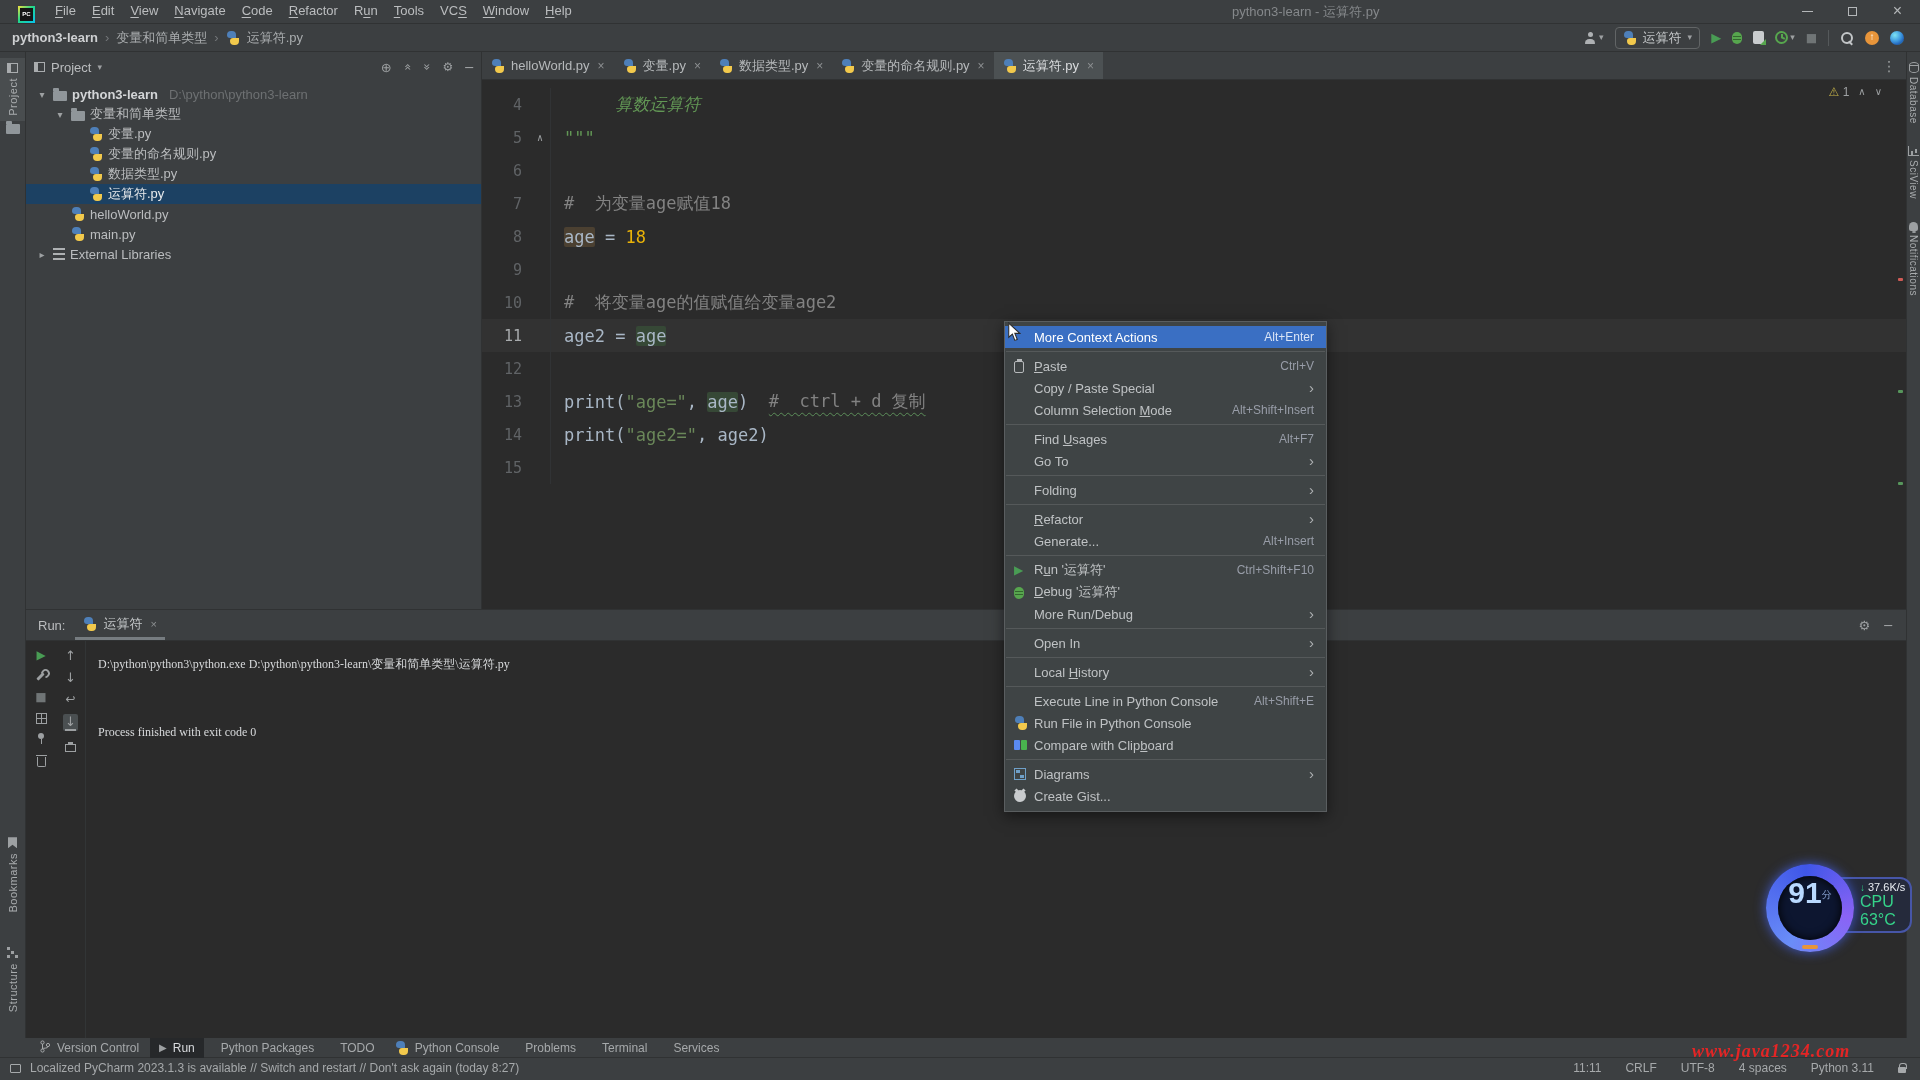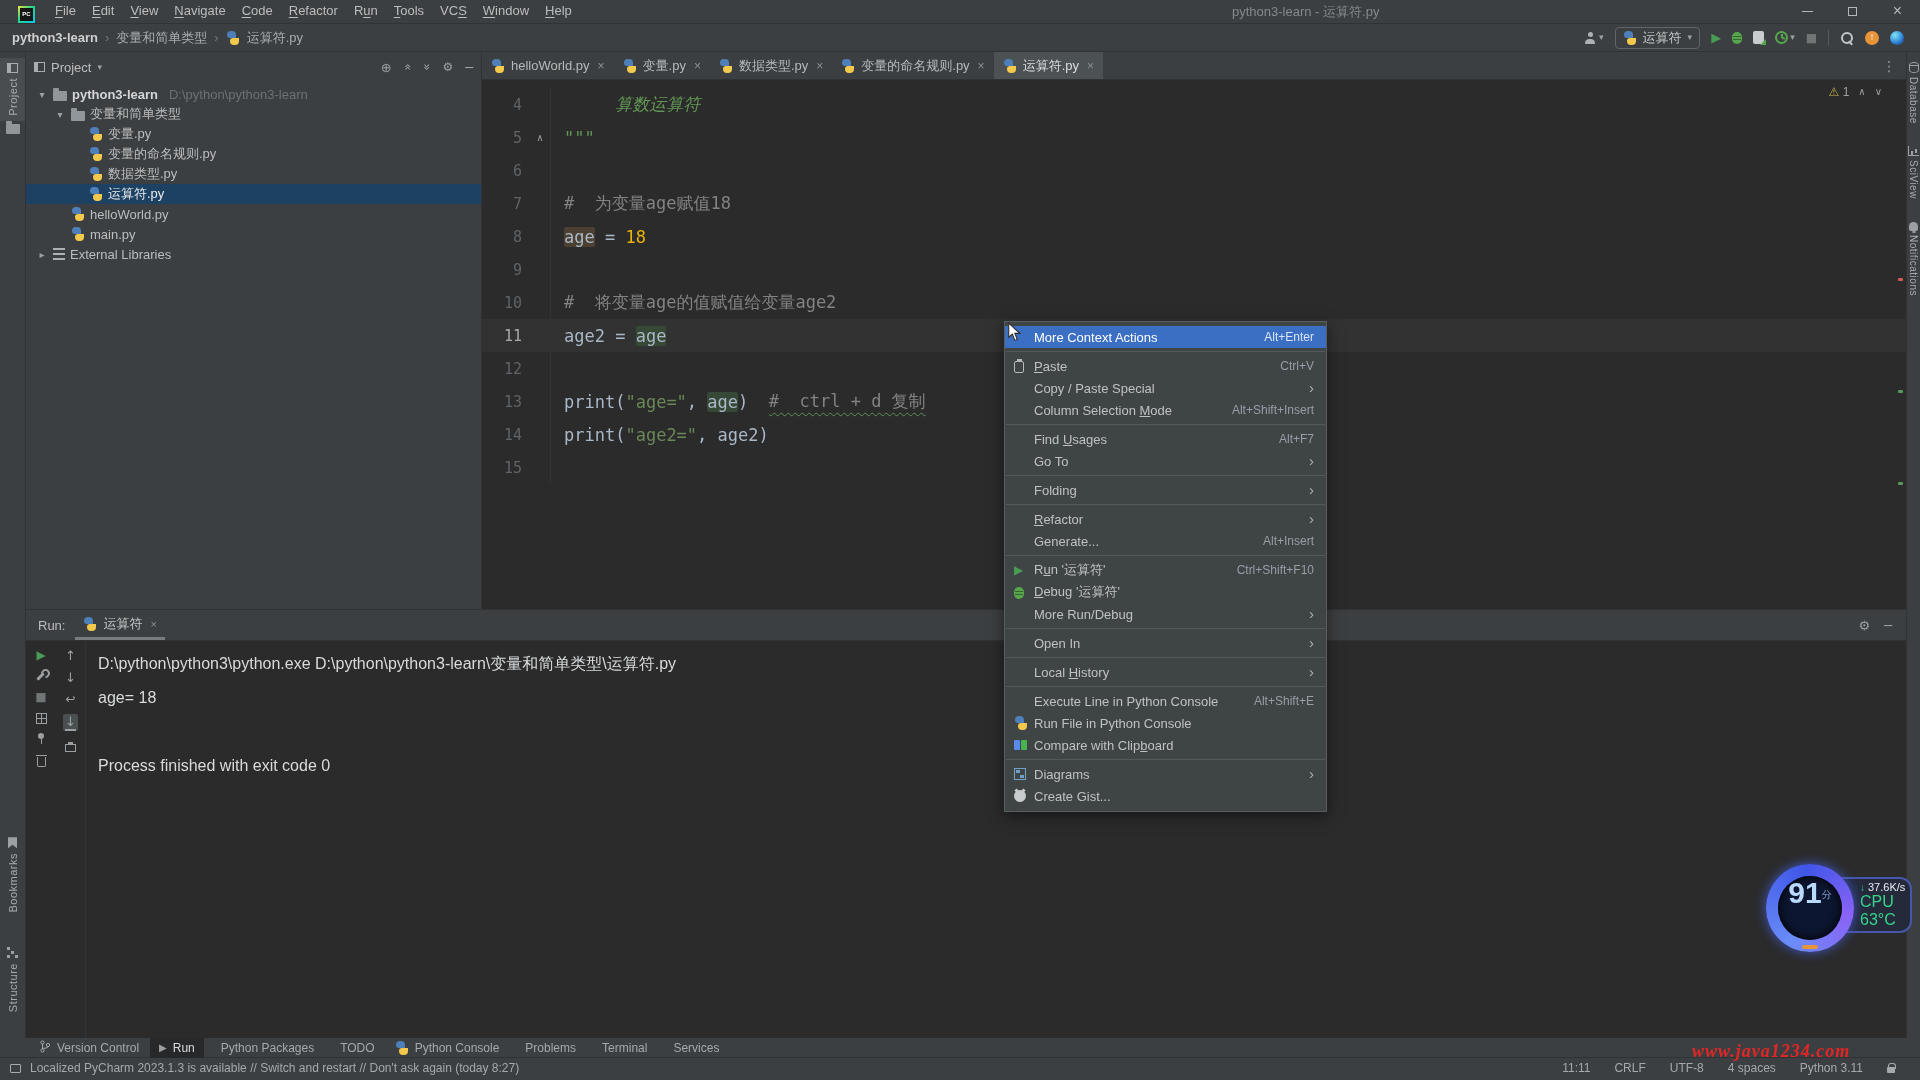--- a/index.html
+++ b/index.html
@@ -84,27 +84,27 @@
 
   
   .runpanel{flex:1;display:flex;flex-direction:column;background:#2b2b2b;min-height:0}
   .run-header{height:31px;flex:none;display:flex;align-items:center;gap:10px;background:#3c3f41;border-bottom:1px solid #303233;padding-left:12px}
   .run-tab{height:100%;display:flex;align-items:center;gap:6px;padding:0 8px;border-bottom:3px solid #767c80;color:#c3c6c8}
   .run-tab .tab-close{font-size:11px}
   .rh-icons{margin-left:auto;display:flex;align-items:center;gap:14px;padding-right:14px;color:#9da0a2}
   .run-body{flex:1;display:flex;min-height:0}
   .rcol{width:30px;flex:none;display:flex;flex-direction:column;align-items:center;gap:9px;padding-top:8px;color:#9da0a2}
   .rcol.b{border-right:1px solid #323536}
-  .console{flex:1;padding:6px 0 0 12px;font-family:Liberation Sans, sans-serif;font-size:16px;line-height:34px;color:#d8dadc;white-space:pre}
+  .console{flex:1;padding:6px 0 0 12px;font-family:Liberation Serif, serif;font-size:12px;line-height:34px;color:#d8dadc;white-space:pre}
 
   
   .bbar{height:20px;flex:none;display:flex;align-items:center;gap:2px;padding-left:30px;background:#3c3f41;border-bottom:1px solid #303233}
   .bb-item{display:flex;align-items:center;gap:6px;height:20px;padding:0 9px;color:#a6a9ab;font-size:12px}
   .bb-item.active{background:#26282a;color:#d8dadd}
-  .sbar{height:19px;display:flex;align-items:center;gap:9px;padding:0 25px 0 10px;font-size:12px;color:#a6a9ab;background:#3c3f41}
+  .sbar{height:19px;display:flex;align-items:center;gap:9px;padding:0 14px 0 10px;font-size:12px;color:#a6a9ab;background:#3c3f41}
   .sbar-right{margin-left:auto;display:flex;align-items:center;gap:24px}
 
   
   .ctxmenu{position:absolute;left:1004px;top:321px;width:323px;background:#3f4445;border:1px solid #5a5e60;
            box-shadow:0 4px 14px rgba(0,0,0,.5);padding:4px 0;z-index:50}
   .cm-item{height:22px;display:flex;align-items:center;padding:0 12px 0 9px;color:#bfc2c4}
   .cm-item.sel{background:#3a6fc3;color:#fff}
   .cm-ic{width:20px;flex:none;display:flex;align-items:center}
   .cm-right{margin-left:auto;color:#989da8;font-size:12px}
   .cm-item.sel .cm-right{color:#d9e4f6}
@@ -486,21 +486,21 @@
             <span class="ic ic-pin"></span>
             <span class="ic ic-trash"></span>
           </div>
           <div class="rcol b">
             <span class="gly g-gray">↑</span>
             <span class="gly g-gray">↓</span>
             <span class="gly g-gray" style="font-size:12px">↩</span>
             <span class="tool-active"><span class="gly g-gray g-scrollend">↓</span></span>
             <span class="ic ic-print"></span>
           </div>
-          <div class="console" id="console"><div class="console-line">D:\python\python3\python.exe D:\python\python3-learn\变量和简单类型\运算符.py</div><div class="console-line">age= 18</div><div class="console-line">&nbsp;</div><div class="console-line">Process finished with exit code 0</div></div>
+          <div class="console" id="console"><div class="console-line">D:\python\python3\python.exe D:\python\python3-learn\变量和简单类型\运算符.py</div><div class="console-line">&nbsp;</div><div class="console-line">Process finished with exit code 0</div></div>
         </div>
       </section>
     </div>
 
     <aside class="rstrip" id="rstrip">
         <div class="rs-item">
           <span class="ic ic-db"></span>
           <span class="vlabel-down">Database</span>
         </div>
         <div class="rs-item">

